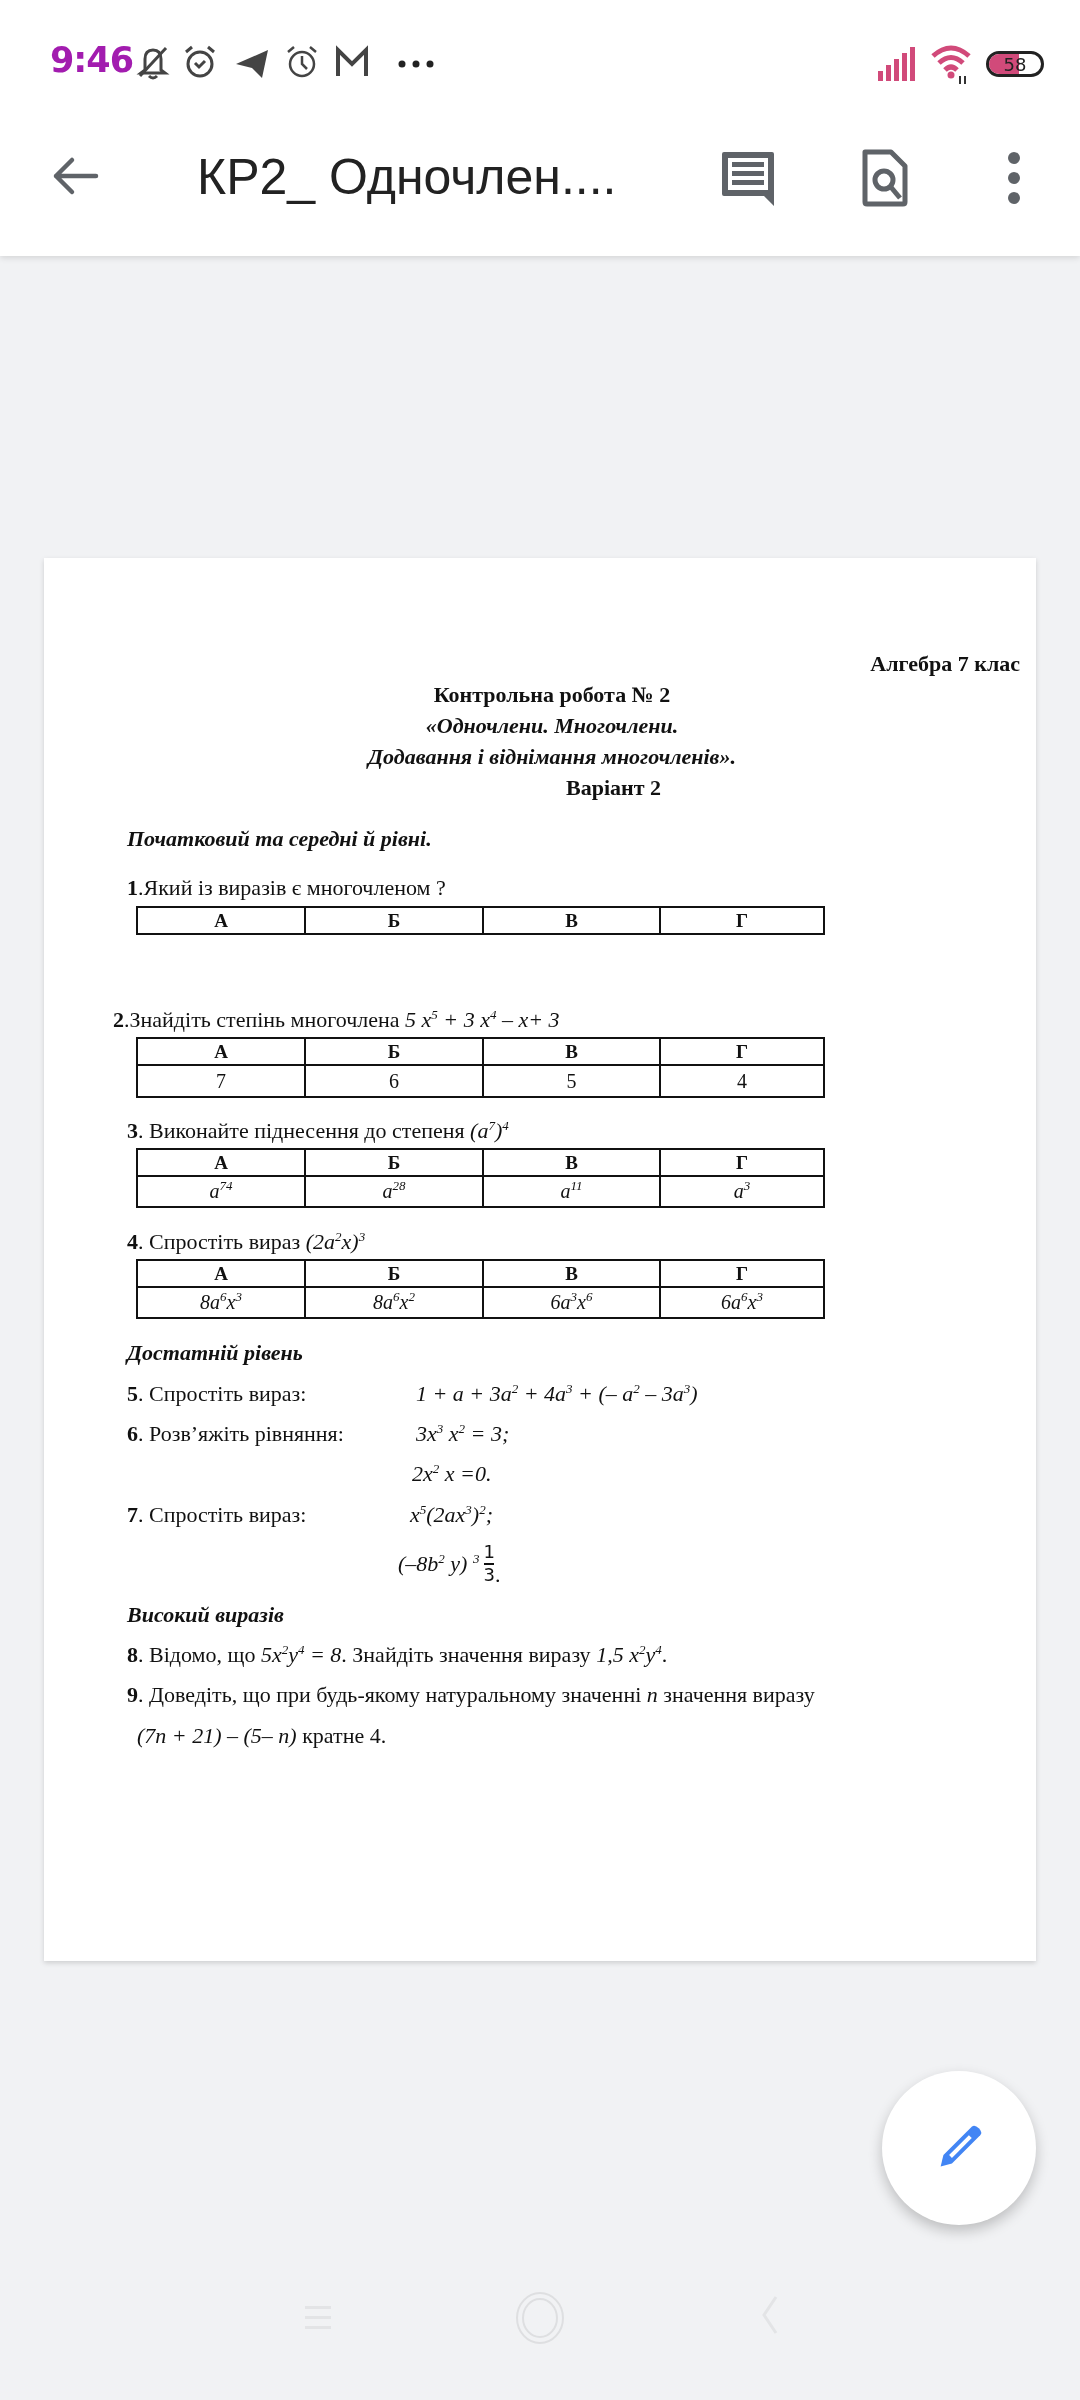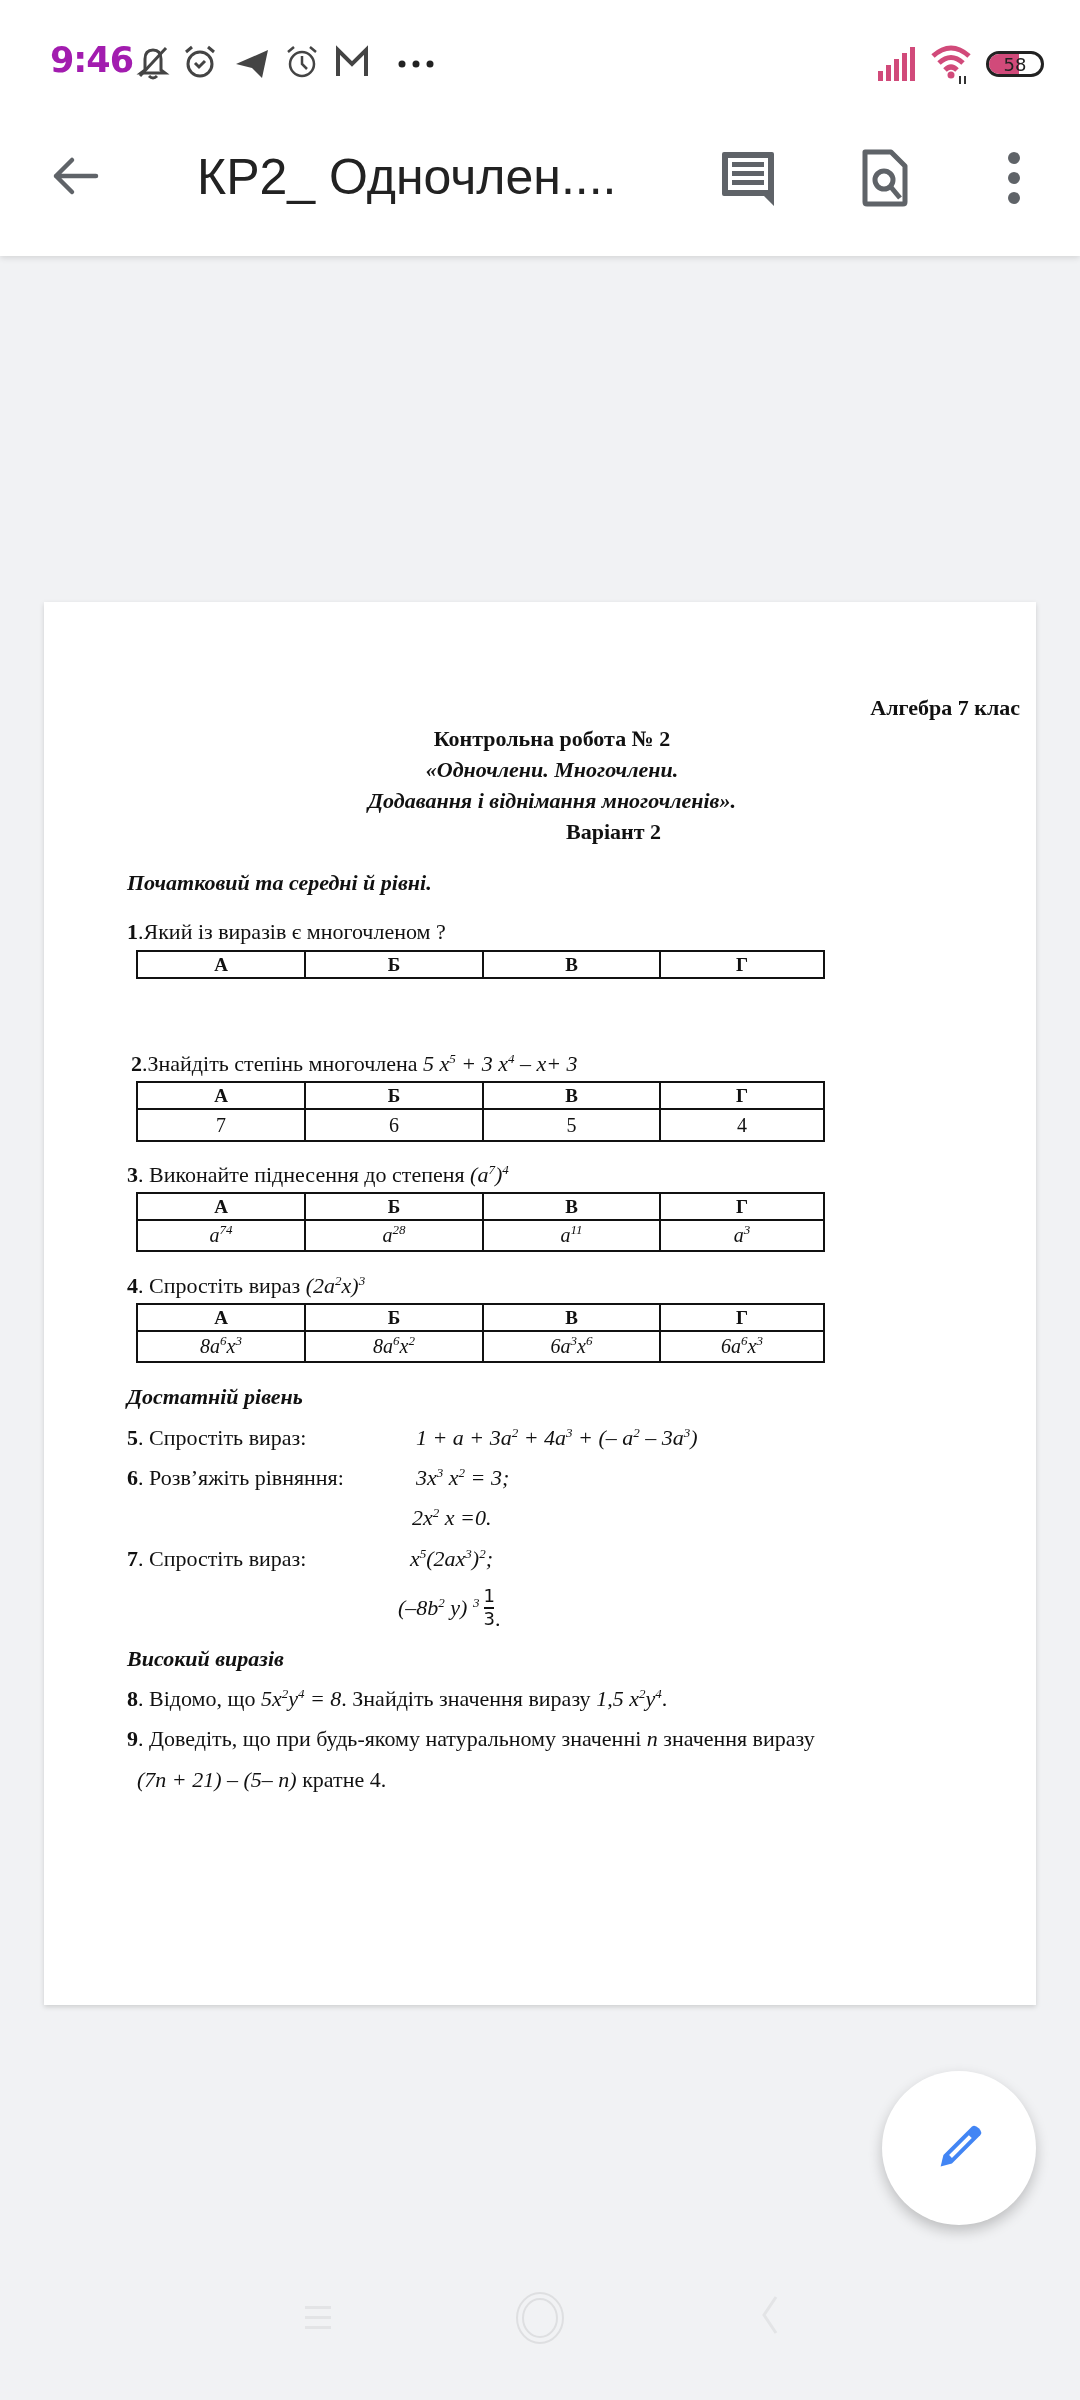--- a/index.html
+++ b/index.html
@@ -13,21 +13,21 @@
   .status-right { position: absolute; right: 36px; top: 44px; display: flex; align-items: center; gap: 14px; }
   .battery { width: 58px; height: 26px; border: 3px solid #222; border-radius: 13px; position: relative; overflow: hidden; display: flex; align-items: center; justify-content: center; }
   .battery-fill { position: absolute; left: 0; top: 0; bottom: 0; width: 58%; background: #d14a7a; }
   .battery-text { position: relative; font-size: 18px; color: #222; font-family: "DejaVu Sans", sans-serif; }
 
   .back-btn { position: absolute; left: 48px; top: 148px; width: 56px; height: 56px; }
   .doc-title { position: absolute; left: 197px; top: 148px; font-size: 50px; color: #222; font-family: "Liberation Sans", sans-serif; white-space: nowrap; }
   .tb-icon { position: absolute; top: 148px; width: 60px; height: 60px; }
 
   
-  .page { position: absolute; left: 44px; top: 558px; width: 992px; height: 1403px; background: #fff; box-shadow: 0 2px 5px rgba(0,0,0,0.15); margin-top: 44px; }
+  .page { position: absolute; left: 44px; top: 558px; width: 992px; height: 1403px; background: #fff; box-shadow: 0 2px 5px rgba(0,0,0,0.15); }
   .doc { position: absolute; font-family: "Liberation Serif", serif; color: #111; }
   .t { position: absolute; white-space: nowrap; font-size: 22px; line-height: 1; }
   .b { font-weight: bold; }
   .i { font-style: italic; }
   sup { font-size: 13px; vertical-align: 8px; line-height: 0; }
 
   table.ans { position: absolute; left: 92px; width: 687px; border-collapse: collapse; table-layout: fixed; font-family: "Liberation Serif", serif; }
   table.ans td { border: 2px solid #111; text-align: center; font-size: 20px; padding: 0; }
   table.ans tr.hdr td { font-weight: bold; height: 27px; font-size: 19px; }
   table.ans col.c1 { width: 168px; } table.ans col.c2 { width: 178px; } table.ans col.c3 { width: 177px; } table.ans col.c4 { width: 164px; }
@@ -141,21 +141,21 @@
       <tbody>
           <tr class="hdr">
         <td>А</td>
         <td>Б</td>
         <td>В</td>
         <td>Г</td>
       </tr>
     </tbody>
       </table>
 
-    <div class="t" style="left:87px;top:451px;">
+    <div class="t" style="left:69px;top:451px;">
       <span class="b">2</span><span>.Знайдіть степінь многочлена </span>
       <span class="i"><span>5 x</span><sup>5</sup><span> + 3 x</span><sup>4</sup><span> –  x+ 3</span></span>
     </div>
     <table class="ans" style="top:479px;">
       <colgroup>
           <col class="c1">
           <col class="c2">
           <col class="c3">
           <col class="c4">
         </colgroup>

